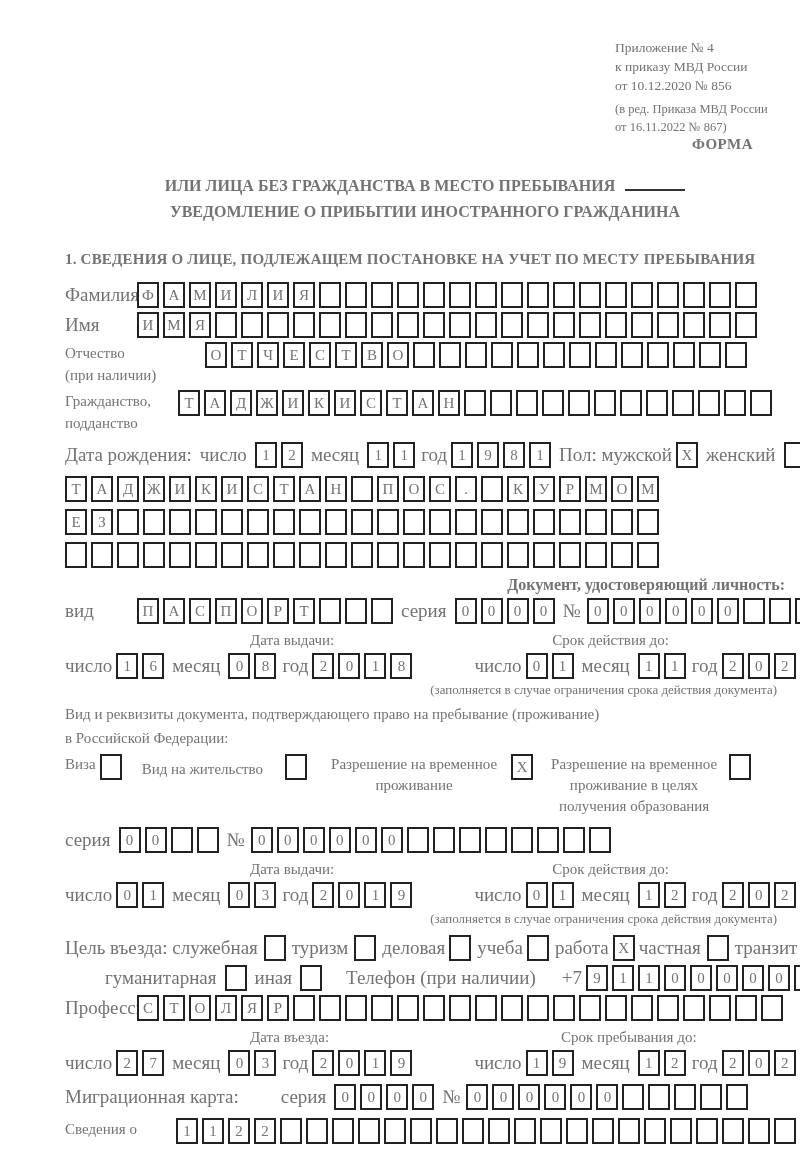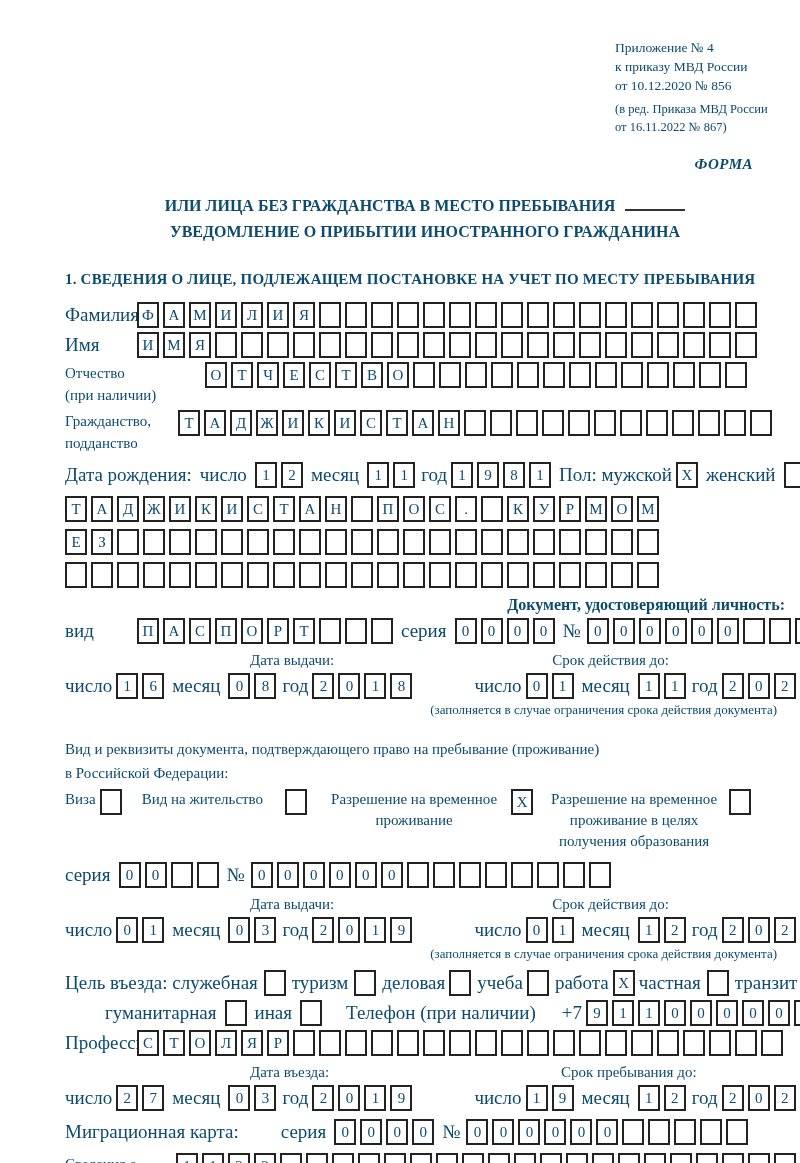--- a/index.html
+++ b/index.html
@@ -1,24 +1,24 @@
 <!DOCTYPE html>
 <html><head>
 <meta charset="utf-8">
 <style>
   html,body{margin:0;padding:0;background:#fff;}
   .page{
     width:800px;height:1163px;box-sizing:border-box;
     padding:28px 15px 10px 65px;
-    font-family:"Liberation Serif", serif;color:#0c4a6e;
+    font-family:"Liberation Serif", serif;color:#737373;
     position:relative;overflow:hidden;background:#fff;
   }
   .appendix{margin-left:550px;margin-top:10px;font-size:13.5px;line-height:19px;}
   .amendment{margin-left:550px;margin-top:5px;font-size:12.5px;line-height:18px;}
-  .forma{margin-top:20px;text-align:right;padding-right:32px;font-weight:bold;font-size:15px;letter-spacing:.5px;font-style:italic;}
+  .forma{text-align:right;padding-right:32px;font-weight:bold;font-size:15px;letter-spacing:.5px;}
   .title{margin-top:20px;text-align:center;font-weight:bold;font-size:16px;line-height:26px;}
   .title-underline{display:inline-block;width:60px;border-bottom:2px solid #333;height:12px;margin-left:10px;}
   .sect{margin-top:26px;font-weight:bold;font-size:15px;letter-spacing:.2px;}
   .row{display:flex;align-items:center;margin-top:4px;}
   .row.top{align-items:flex-start;}
   .lbl{font-size:19px;white-space:nowrap;}
   .lbl2{font-size:15px;line-height:22px;}
   .cells{display:inline-flex;gap:4px;flex-wrap:nowrap;}
   .cell{
     display:inline-block;width:22px;height:26px;box-sizing:border-box;
@@ -27,21 +27,21 @@
   }
   .w72{width:72px;flex:0 0 72px;}
   .w113{width:113px;flex:0 0 113px;}
   .w140{width:140px;flex:0 0 140px;}
   .w111{width:111px;flex:0 0 111px;}
   .stack{display:flex;flex-direction:column;gap:7px;}
   .gap8{margin-left:8px;} .gap6{margin-left:6px;} .gap4{margin-left:4px;}
   .center-b{font-weight:bold;text-align:right;font-size:16px;margin-top:8px;}
   .hdr2{display:flex;font-size:15px;margin-top:8px;}
   .note{font-size:13px;text-align:right;padding-right:8px;margin-top:3px;}
-  .para{font-size:15px;margin-top:19px;line-height:24px;}
+  .para{font-size:15px;margin-top:4px;line-height:24px;}
   .cbgroup{display:flex;align-items:flex-start;}
   .cbcap{font-size:15px;text-align:center;line-height:21px;}
   .mt8{margin-top:8px;} .mt14{margin-top:14px;}
 </style>
 </head>
 <body>
 
 <div class="page">
 
   <div class="appendix">
@@ -380,21 +380,21 @@
     <div>в Российской Федерации:</div>
   </div>
 
   <div class="row top">
     <span class="cbgroup">
       <span class="cbcap">Виза</span>
       <span class="cells gap4">
           <span class="cell"></span>
         </span>
     </span>
-    <span class="cbgroup" style="margin-left:20px;">
+    <span class="cbgroup" style="margin-left:20px;align-items:flex-end;">
       <span class="cbcap">Вид на жительство</span>
       <span class="cells" style="margin-left:22px;">
           <span class="cell"></span>
         </span>
     </span>
     <span class="cbgroup" style="margin-left:24px;">
       <span class="cbcap">
         <div>Разрешение на временное</div>
         <div>проживание</div>
       </span>

